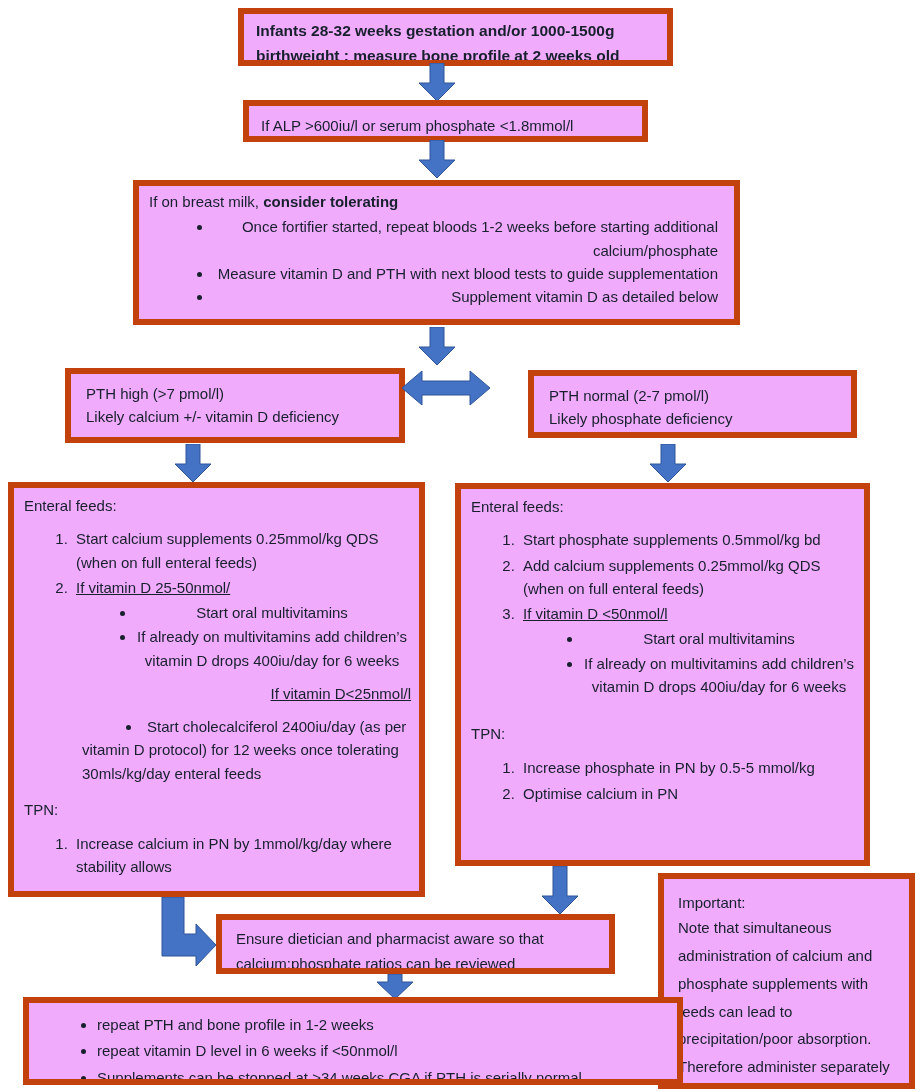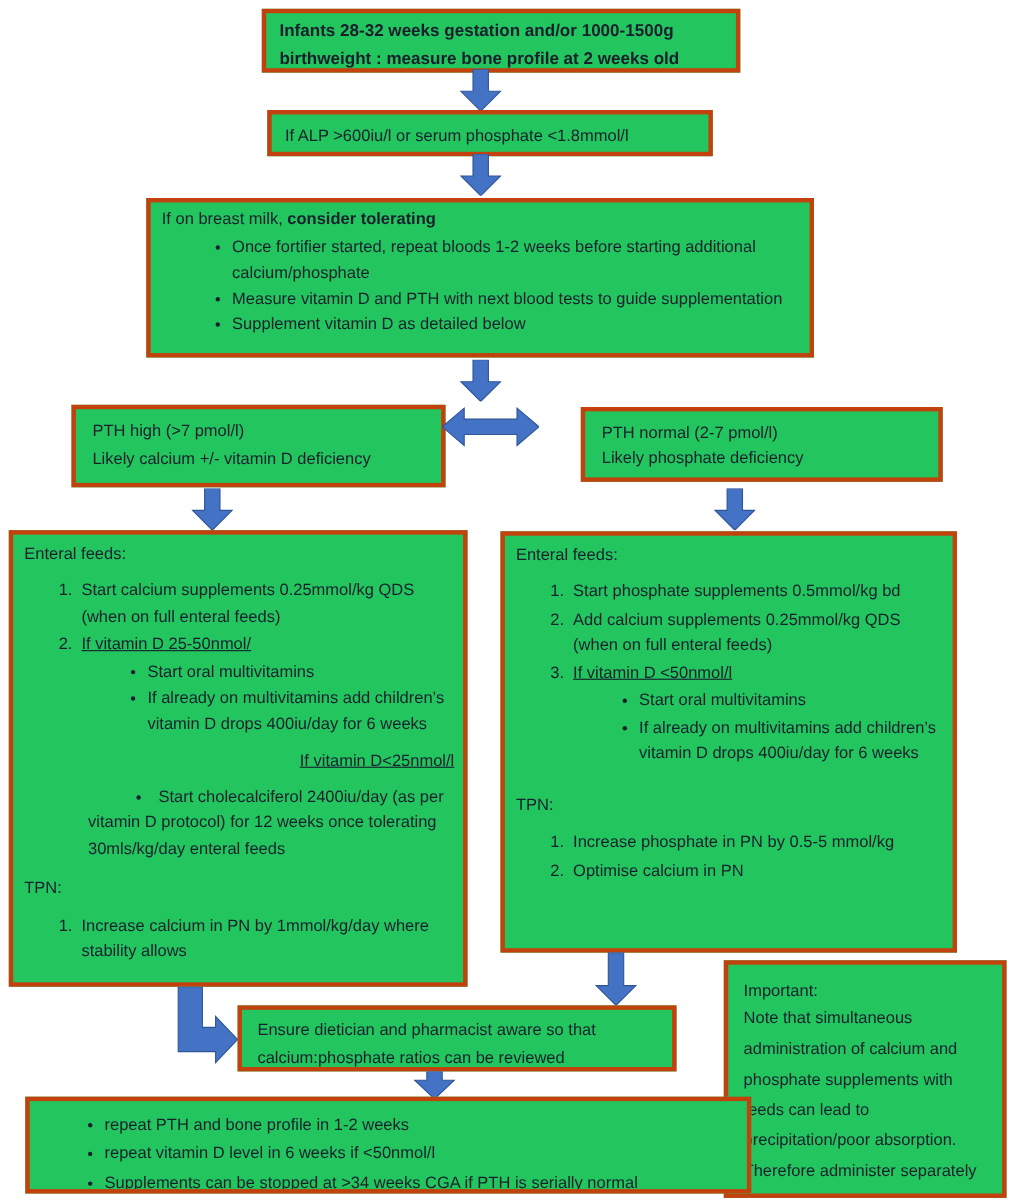--- a/index.html
+++ b/index.html
@@ -2,45 +2,45 @@
 <html><head>
 <meta charset="utf-8">
 <style>
   html,body{margin:0;padding:0;background:#fff;}
   #canvas{
     position:relative;width:924px;height:1092px;background:#ffffff;
     font-family:"Liberation Sans","DejaVu Sans",sans-serif;
     color:#18202e;font-size:15px;line-height:1.55;
   }
   .box{
-    position:absolute;box-sizing:border-box;border:4px solid #c2410c;background:#22c55e;
+    position:absolute;box-sizing:border-box;border:6px solid #c2410c;background:#f0abfc;
     overflow:hidden;
   }
   .arrow{position:absolute;}
   .arrow polygon{stroke:#2F5597;stroke-width:1;}
   b,.bold{font-weight:700;}
   .u{text-decoration:underline;}
   
   #top-box{left:238px;top:8px;width:435px;height:58px;padding:5px 12px;font-weight:700;font-size:15.5px;line-height:1.6;}
   #alp-box{left:243px;top:100px;width:405px;height:42px;padding:8px 12px;}
   #breastmilk-box{left:133px;top:180px;width:607px;height:145px;padding:4px 10px;line-height:1.55;}
-  #breastmilk-box ul{margin:2px 0 0;padding-left:64px;list-style:disc;}
+  #breastmilk-box ul{margin:2px 0 0;padding-left:64px;list-style:disc;text-align:right;}
   #breastmilk-box li{max-width:505px;}
   
   .pth-box{display:flex;flex-direction:column;justify-content:space-between;padding:8px 15px 10px;margin-left:15px;}
   #pth-high-box{left:50px;top:368px;width:340px;height:75px;}
   #pth-normal-box{left:513px;top:370px;width:329px;height:68px;}
   
   .big-box{padding:6px 8px;line-height:1.55;}
   #left-box{left:8px;top:482px;width:417px;height:415px;}
   #right-box{left:455px;top:483px;width:415px;height:383px;}
   .big-box .section-title{margin:0 0 10px 2px;}
   .big-box ol{margin:0;padding-left:50px;list-style:decimal;}
   .big-box ol li{max-width:332px;padding-left:4px;margin-bottom:2px;}
-  ul.subs{margin:1px 0 0;padding-left:114px;list-style:disc;}
+  ul.subs{margin:1px 0 0;padding-left:114px;list-style:disc;text-align:center;}
   ul.subs li{max-width:272px;margin-bottom:1px;}
   .subhead{margin:10px 0 10px 40px;text-align:right;}
   ul.hang{margin:0;padding-left:60px;list-style:disc inside;}
   ul.hang li{max-width:352px;text-indent:44px;}
   .tpn-title{margin:13px 0 11px 2px;}
   #right-box .tpn-title{margin-top:24px;}
   
   #important-box{left:658px;top:873px;width:257px;height:216px;padding:10px 14px;}
   #important-box .imp-title{font-weight:400;margin:2px 0 0;}
   #important-box p{margin:0;line-height:1.85;}

